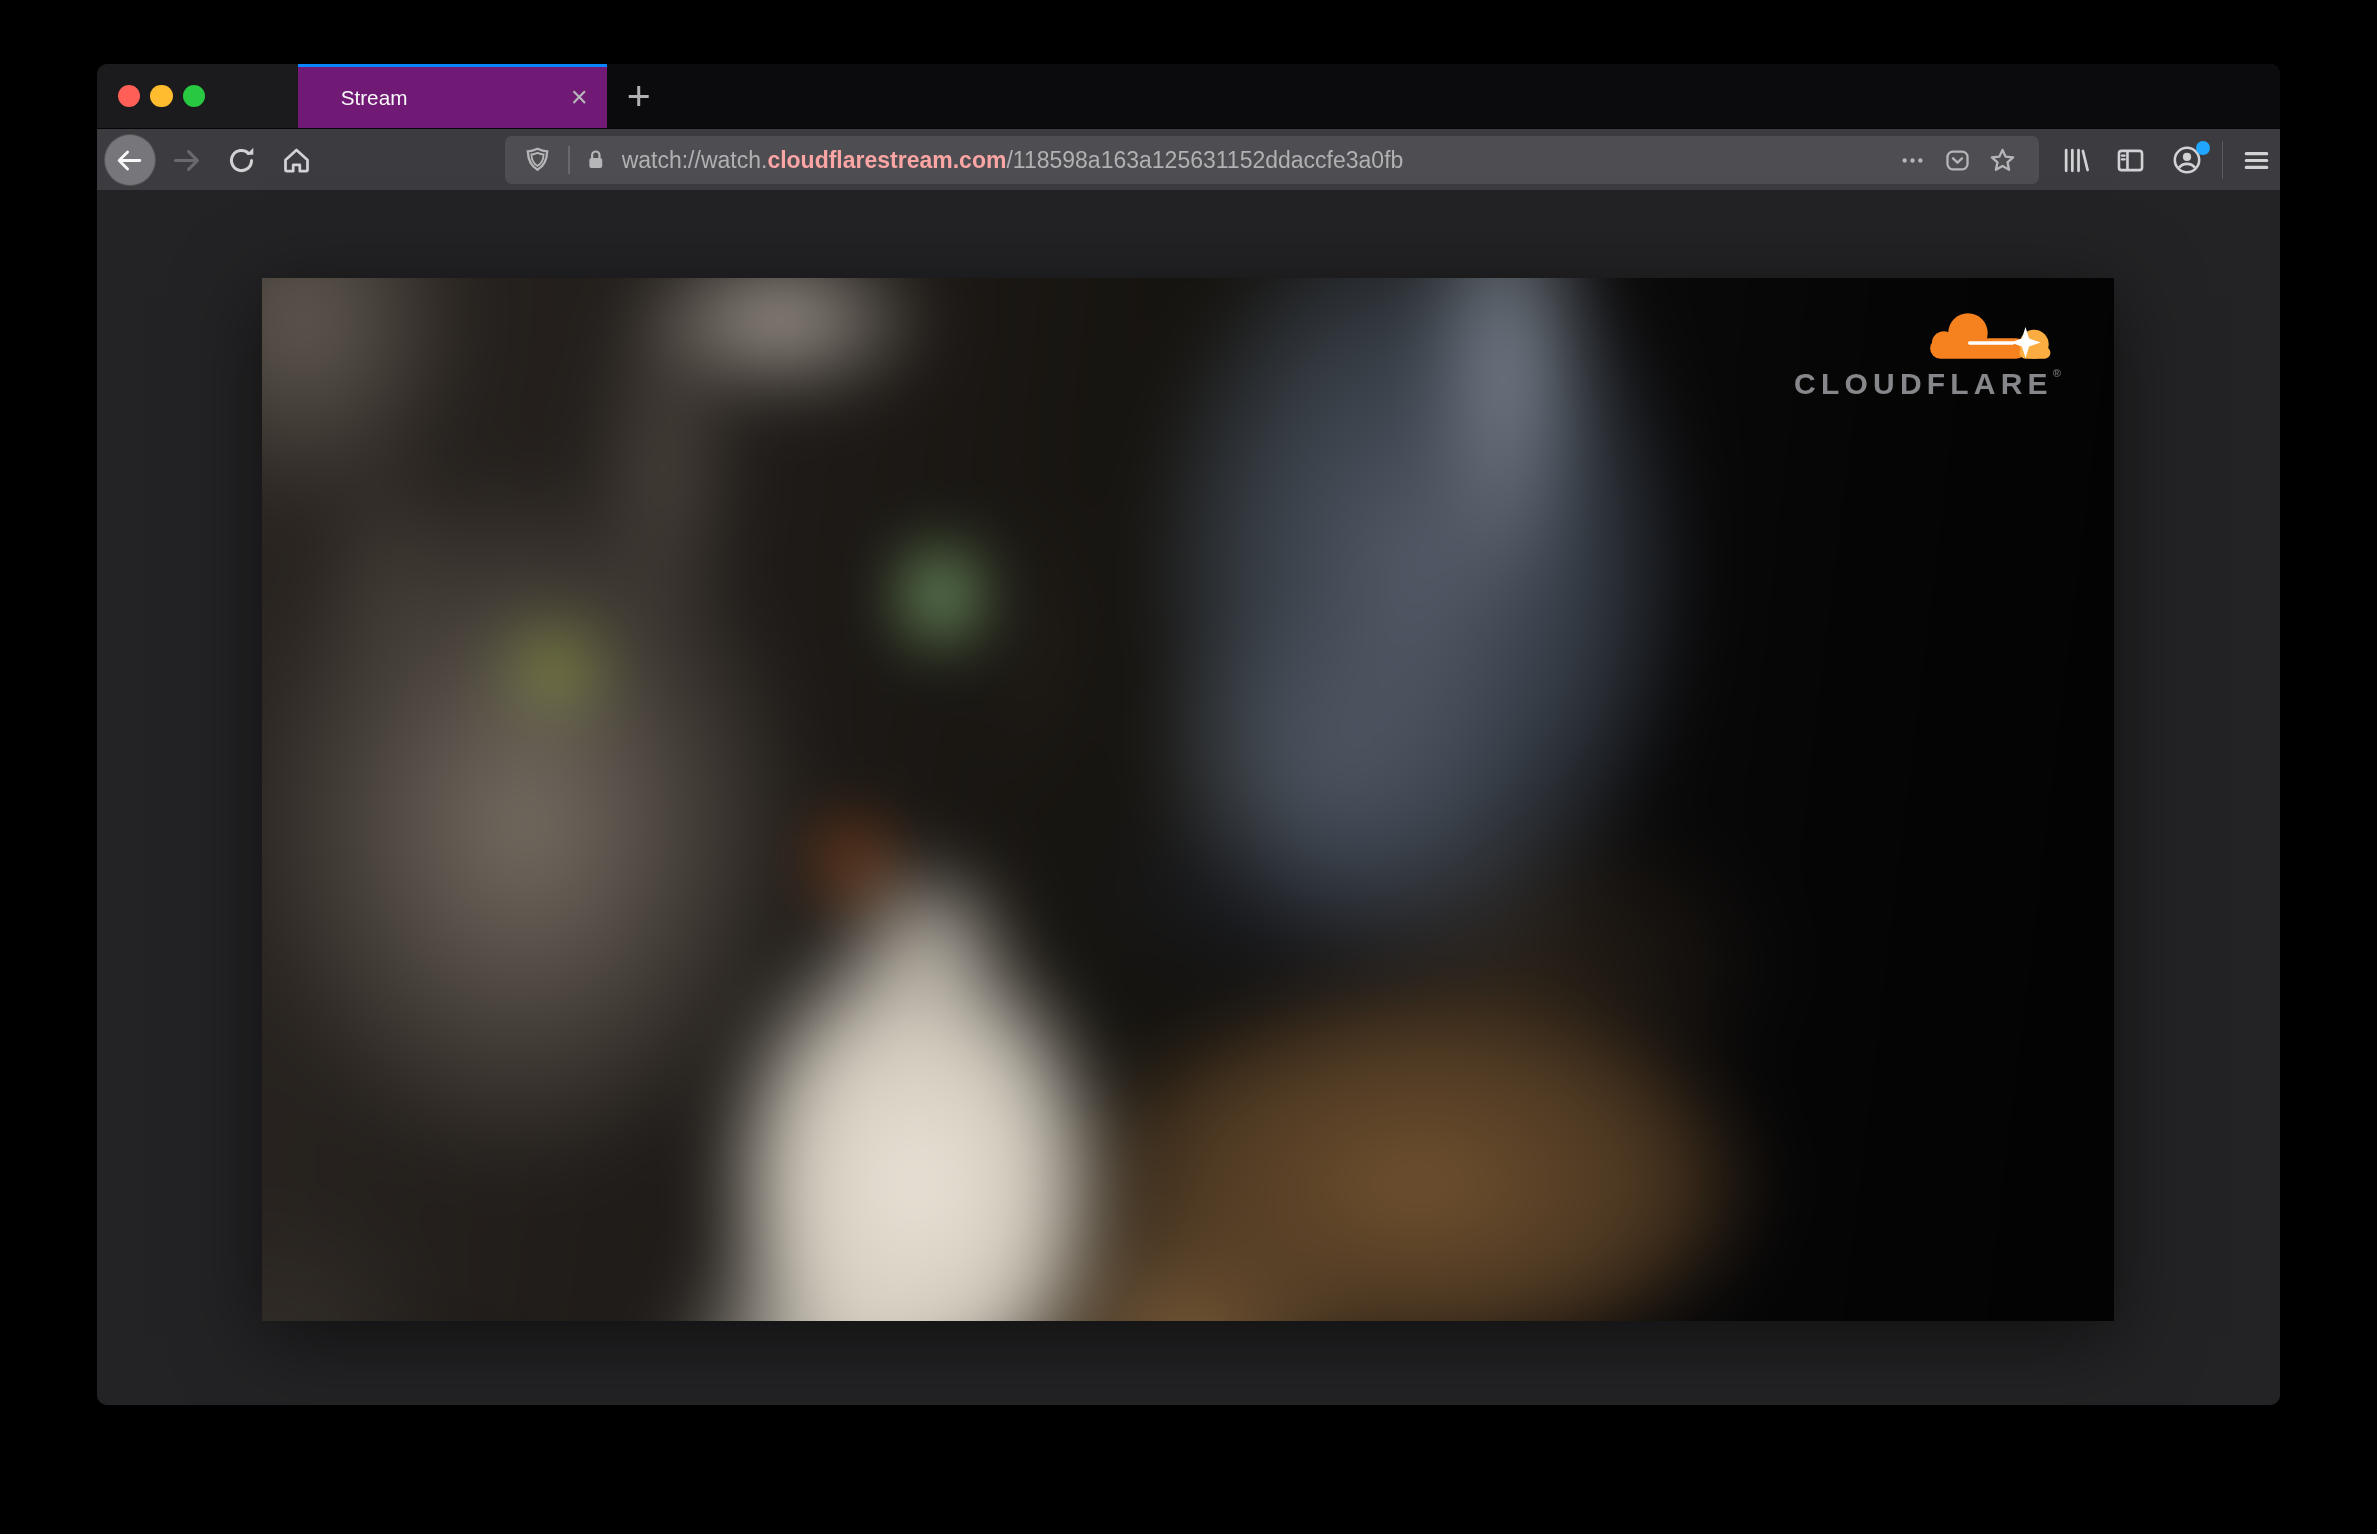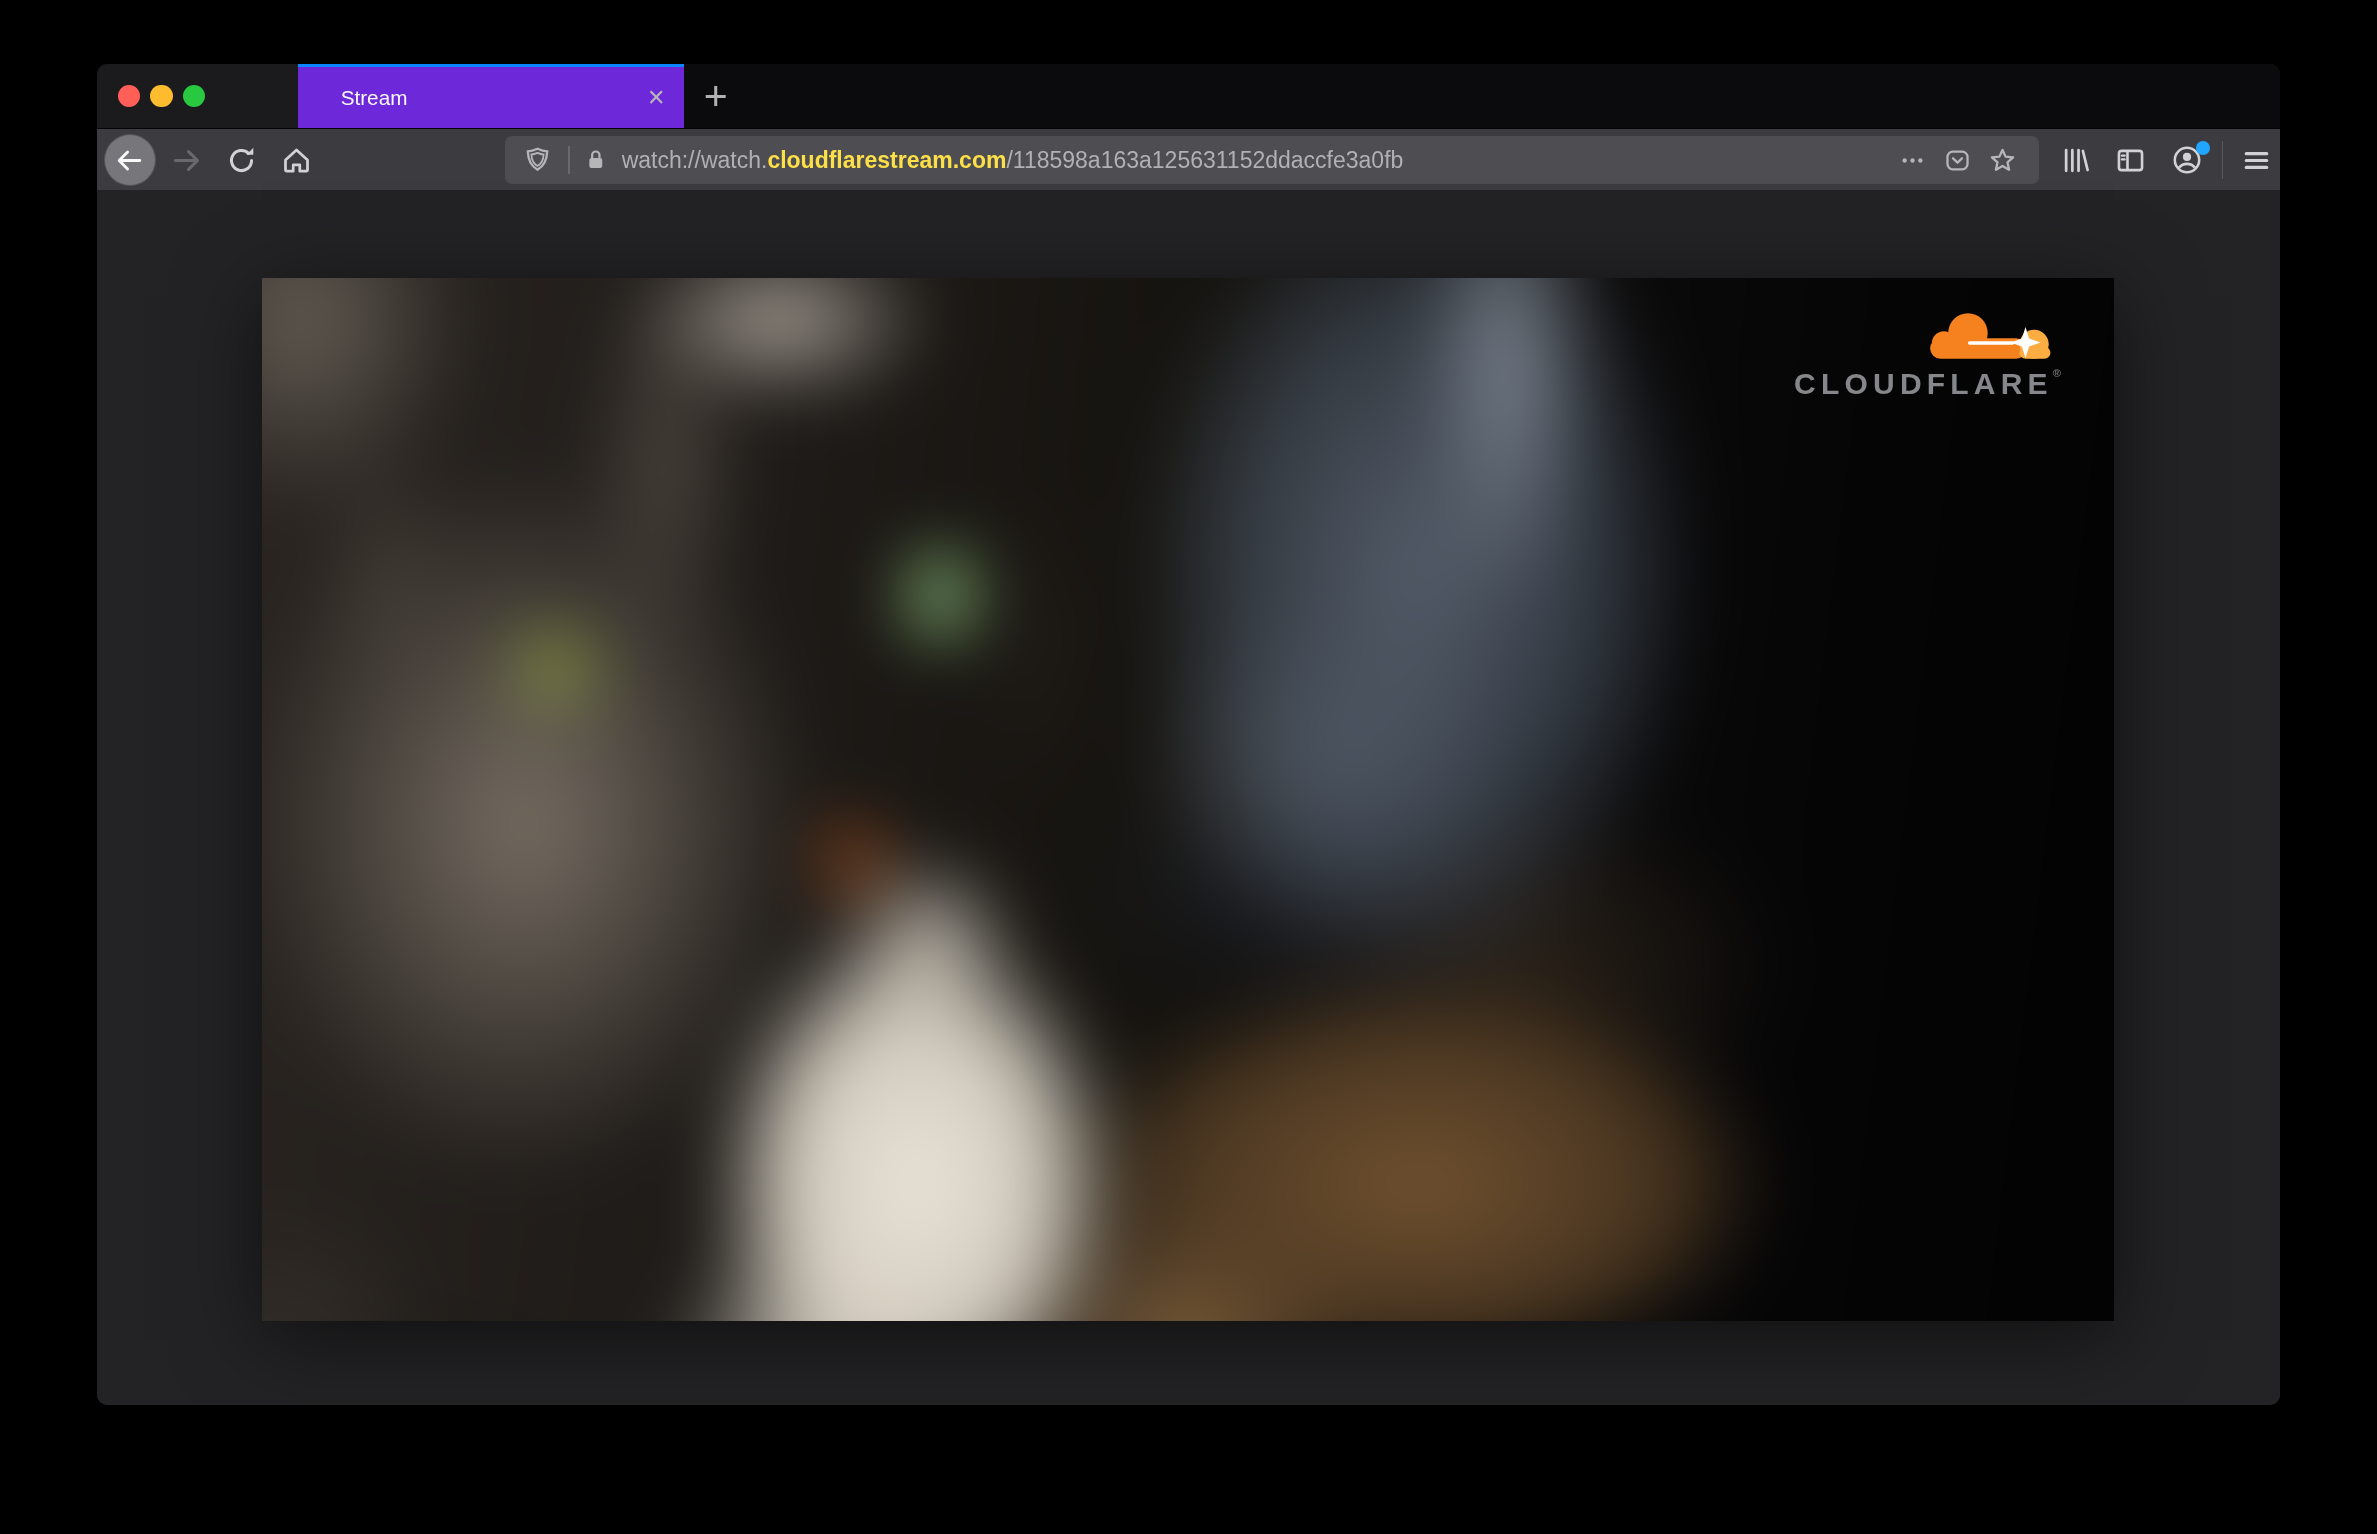--- a/index.html
+++ b/index.html
@@ -9,38 +9,38 @@
   
   .window{position:absolute;left:97px;top:64px;width:2183px;height:1341px;border-radius:10.3px;overflow:hidden;background:#232325;box-shadow:0 34px 103px rgba(0,0,0,.85);}
 
   
   .tabbar{height:64px;background:#0b0b0d;display:flex;align-items:stretch;border-bottom:0.9px solid #060607;}
   .traffic-zone{width:180px;background:#1b1b1d;display:flex;align-items:center;padding-left:20.7px;gap:10.3px;flex:0 0 auto;}
   .light{width:22.4px;height:22.4px;border-radius:50%;}
   .light.red{background:#ff5f57;}
   .light.yellow{background:#febc2e;}
   .light.green{background:#28c840;}
-  .tab{width:386px;flex:0 0 auto;background:#6d28d9;border-top:3.4px solid #0a84ff;display:flex;align-items:center;justify-content:space-between;padding:0 19px 0 43px;box-sizing:border-box;}
+  .tab{width:309px;flex:0 0 auto;background:#701a75;border-top:3.4px solid #0a84ff;display:flex;align-items:center;justify-content:space-between;padding:0 19px 0 43px;box-sizing:border-box;}
   .tab-title{color:#f9f9fa;font-size:20.7px;}
   .tab-close{color:#b8b8bb;font-size:29px;font-weight:300;line-height:1;}
   .newtab{width:64px;flex:0 0 auto;display:flex;align-items:center;justify-content:center;color:#b1b1b3;font-size:41px;font-weight:300;line-height:1;}
   .tabbar-fill{flex:1;}
 
   
   .toolbar{height:62px;background:#3b3b40;display:flex;align-items:center;padding:0 0 0 6.9px;border-bottom:1.7px solid #151517;box-sizing:content-box;}
   .tool-btn{display:flex;align-items:center;justify-content:center;flex:0 0 auto;background:none;border:none;padding:0;}
   .btn-std{width:48px;height:48px;margin-left:6.9px;}
   .back-circle{width:52px;height:52px;border-radius:50%;background:#76767b;border:1.7px solid rgba(0,0,0,.28);box-sizing:border-box;}
   .spacer{width:184px;flex:0 0 auto;}
 
   .urlbar{flex:1;height:48px;background:#4d4d52;border-radius:6.9px;display:flex;align-items:center;padding:0 13.8px;min-width:0;}
   .urlbar .divider{width:1.7px;height:27.6px;background:#68686d;margin:0 12px;flex:0 0 auto;}
   .url-text{font-size:23px;white-space:nowrap;overflow:hidden;margin-left:12px;flex:1;min-width:0;}
   .url-prefix,.url-path{color:#b1b1b3;}
-  .url-domain{color:#fde047;font-weight:700;}
+  .url-domain{color:#fca5a5;font-weight:700;}
   .urlbtn{width:45px;height:45px;display:flex;align-items:center;justify-content:center;flex:0 0 auto;background:none;border:none;padding:0;}
 
   .right-sep{width:1.7px;height:38px;background:#5a5a5f;margin-left:10.3px;flex:0 0 auto;}
   .account-wrap{position:relative;}
   .notif-dot{position:absolute;top:5.2px;right:1.7px;width:13.8px;height:13.8px;border-radius:50%;background:#21a6ff;}
 
   
   .content{position:absolute;left:0;top:126px;width:2183px;height:1215px;background:#232325;}
   .video{position:absolute;left:165px;top:88px;width:1852px;height:1043px;background:#060606;overflow:hidden;box-shadow:0 17px 78px rgba(0,0,0,.55);}
   .cat{position:absolute;inset:-78px;filter:blur(34px) saturate(1.05);

